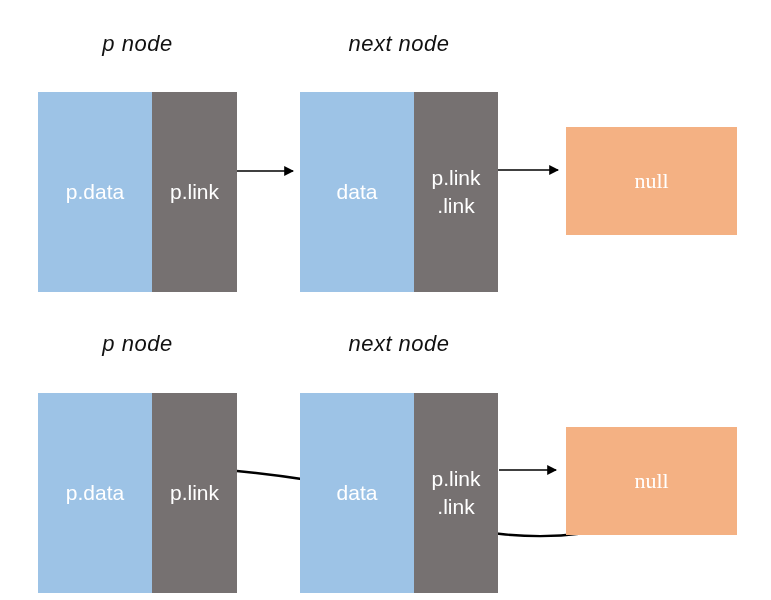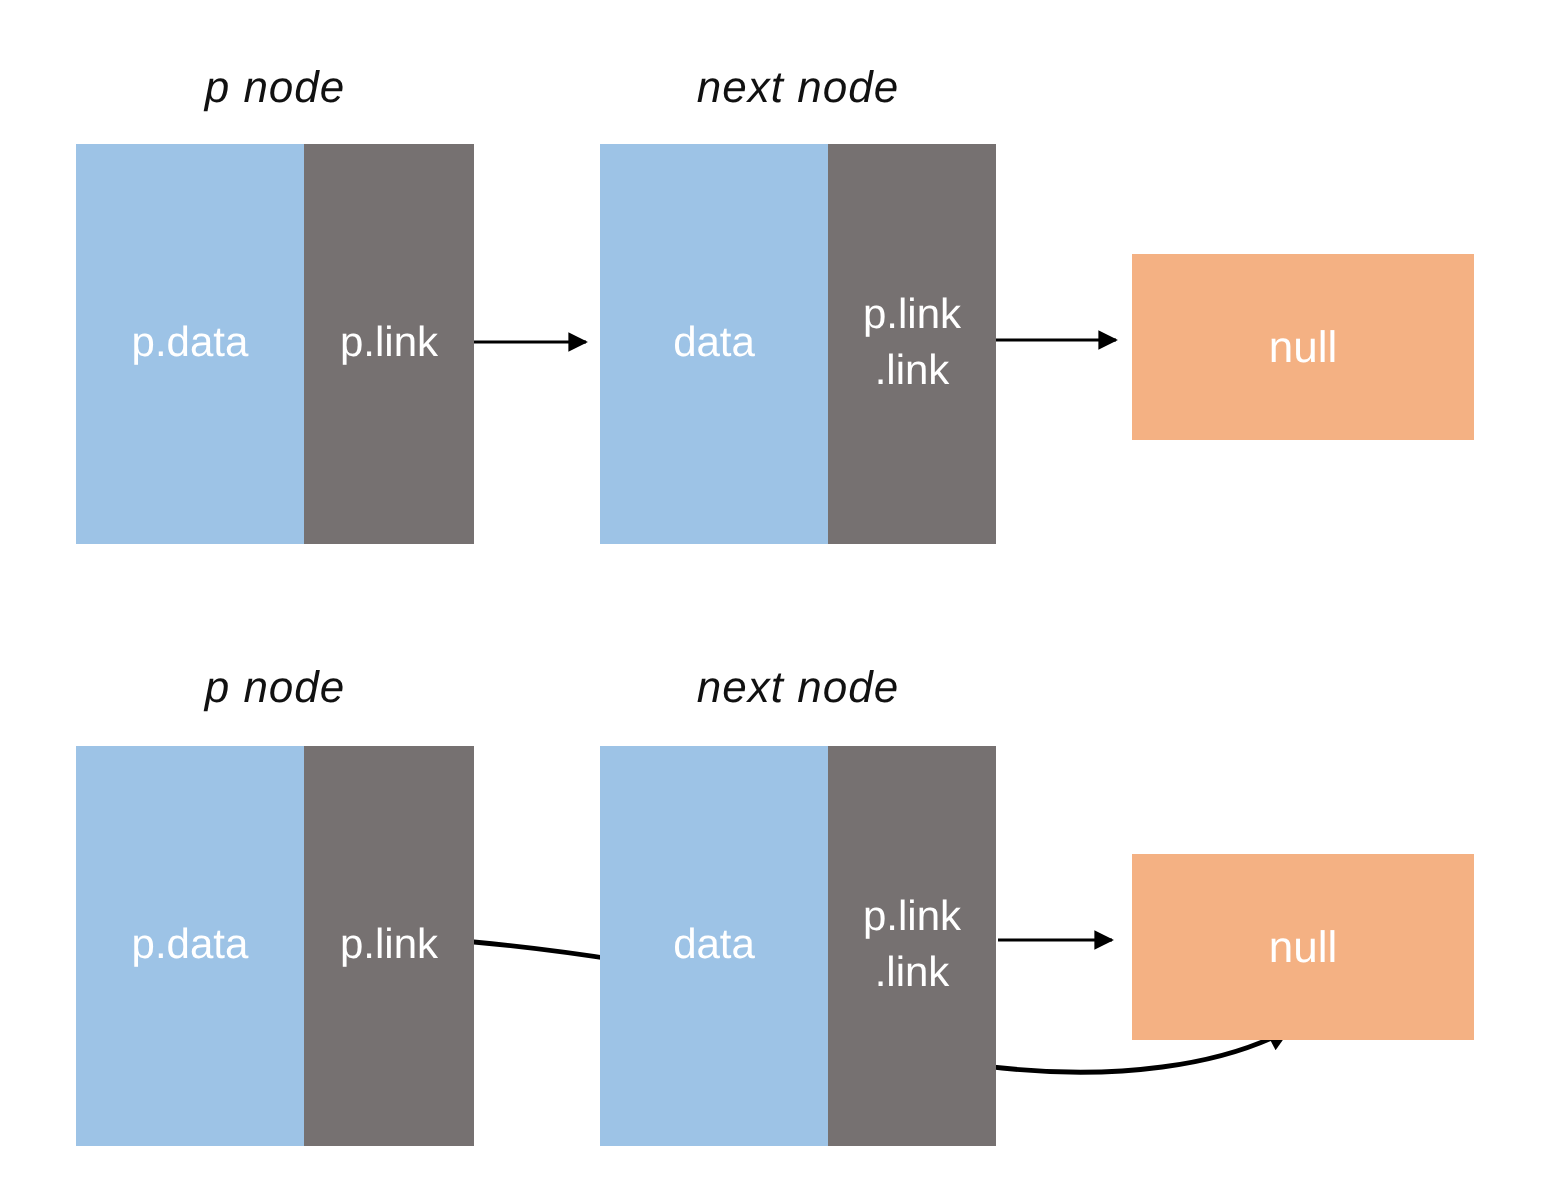--- a/index.html
+++ b/index.html
@@ -22,33 +22,33 @@
   .thick{stroke-width:2.4;stroke-linecap:round;}
   .arrows marker path{fill:var(--arrow,#000);}
   .node-label{
     position:absolute;
     font-size:22px;color:var(--label-text,#111);
     text-align:center;letter-spacing:.5px;
     white-space:nowrap;
     font-style:italic;
   }
   .box{
-    position:absolute;display:flex;
+    position:absolute;display:flex;margin-top:20px;
   }
   .cell{
     display:flex;align-items:center;justify-content:center;
     color:var(--box-text,#fff);font-size:21px;
   }
   .cell-blue{width:114px;background:var(--blue,#9DC3E6);}
   .cell-gray{flex:1;background:var(--gray,#767171);flex-direction:column;line-height:28px;}
   .nullbox{
-    position:absolute;width:171px;height:93px;
+    position:absolute;width:171px;height:108px;
     background:var(--orange,#F4B183);
     display:flex;align-items:center;justify-content:center;
-    color:var(--box-text,#fff);font-size:22px;
+    color:var(--box-text,#fff);font-size:22px;font-family:Liberation Serif, serif;
   }
   
   .lbl-p-1{left:38px;top:31px;width:199px;}
   .lbl-next-1{left:300px;top:31px;width:198px;}
   .box-p-1{left:38px;top:72px;width:199px;height:200px;}
   .box-next-1{left:300px;top:72px;width:198px;height:200px;}
   .null-1{left:566px;top:127px;}
   
   .lbl-p-2{left:38px;top:331px;width:199px;}
   .lbl-next-2{left:300px;top:331px;width:198px;}

